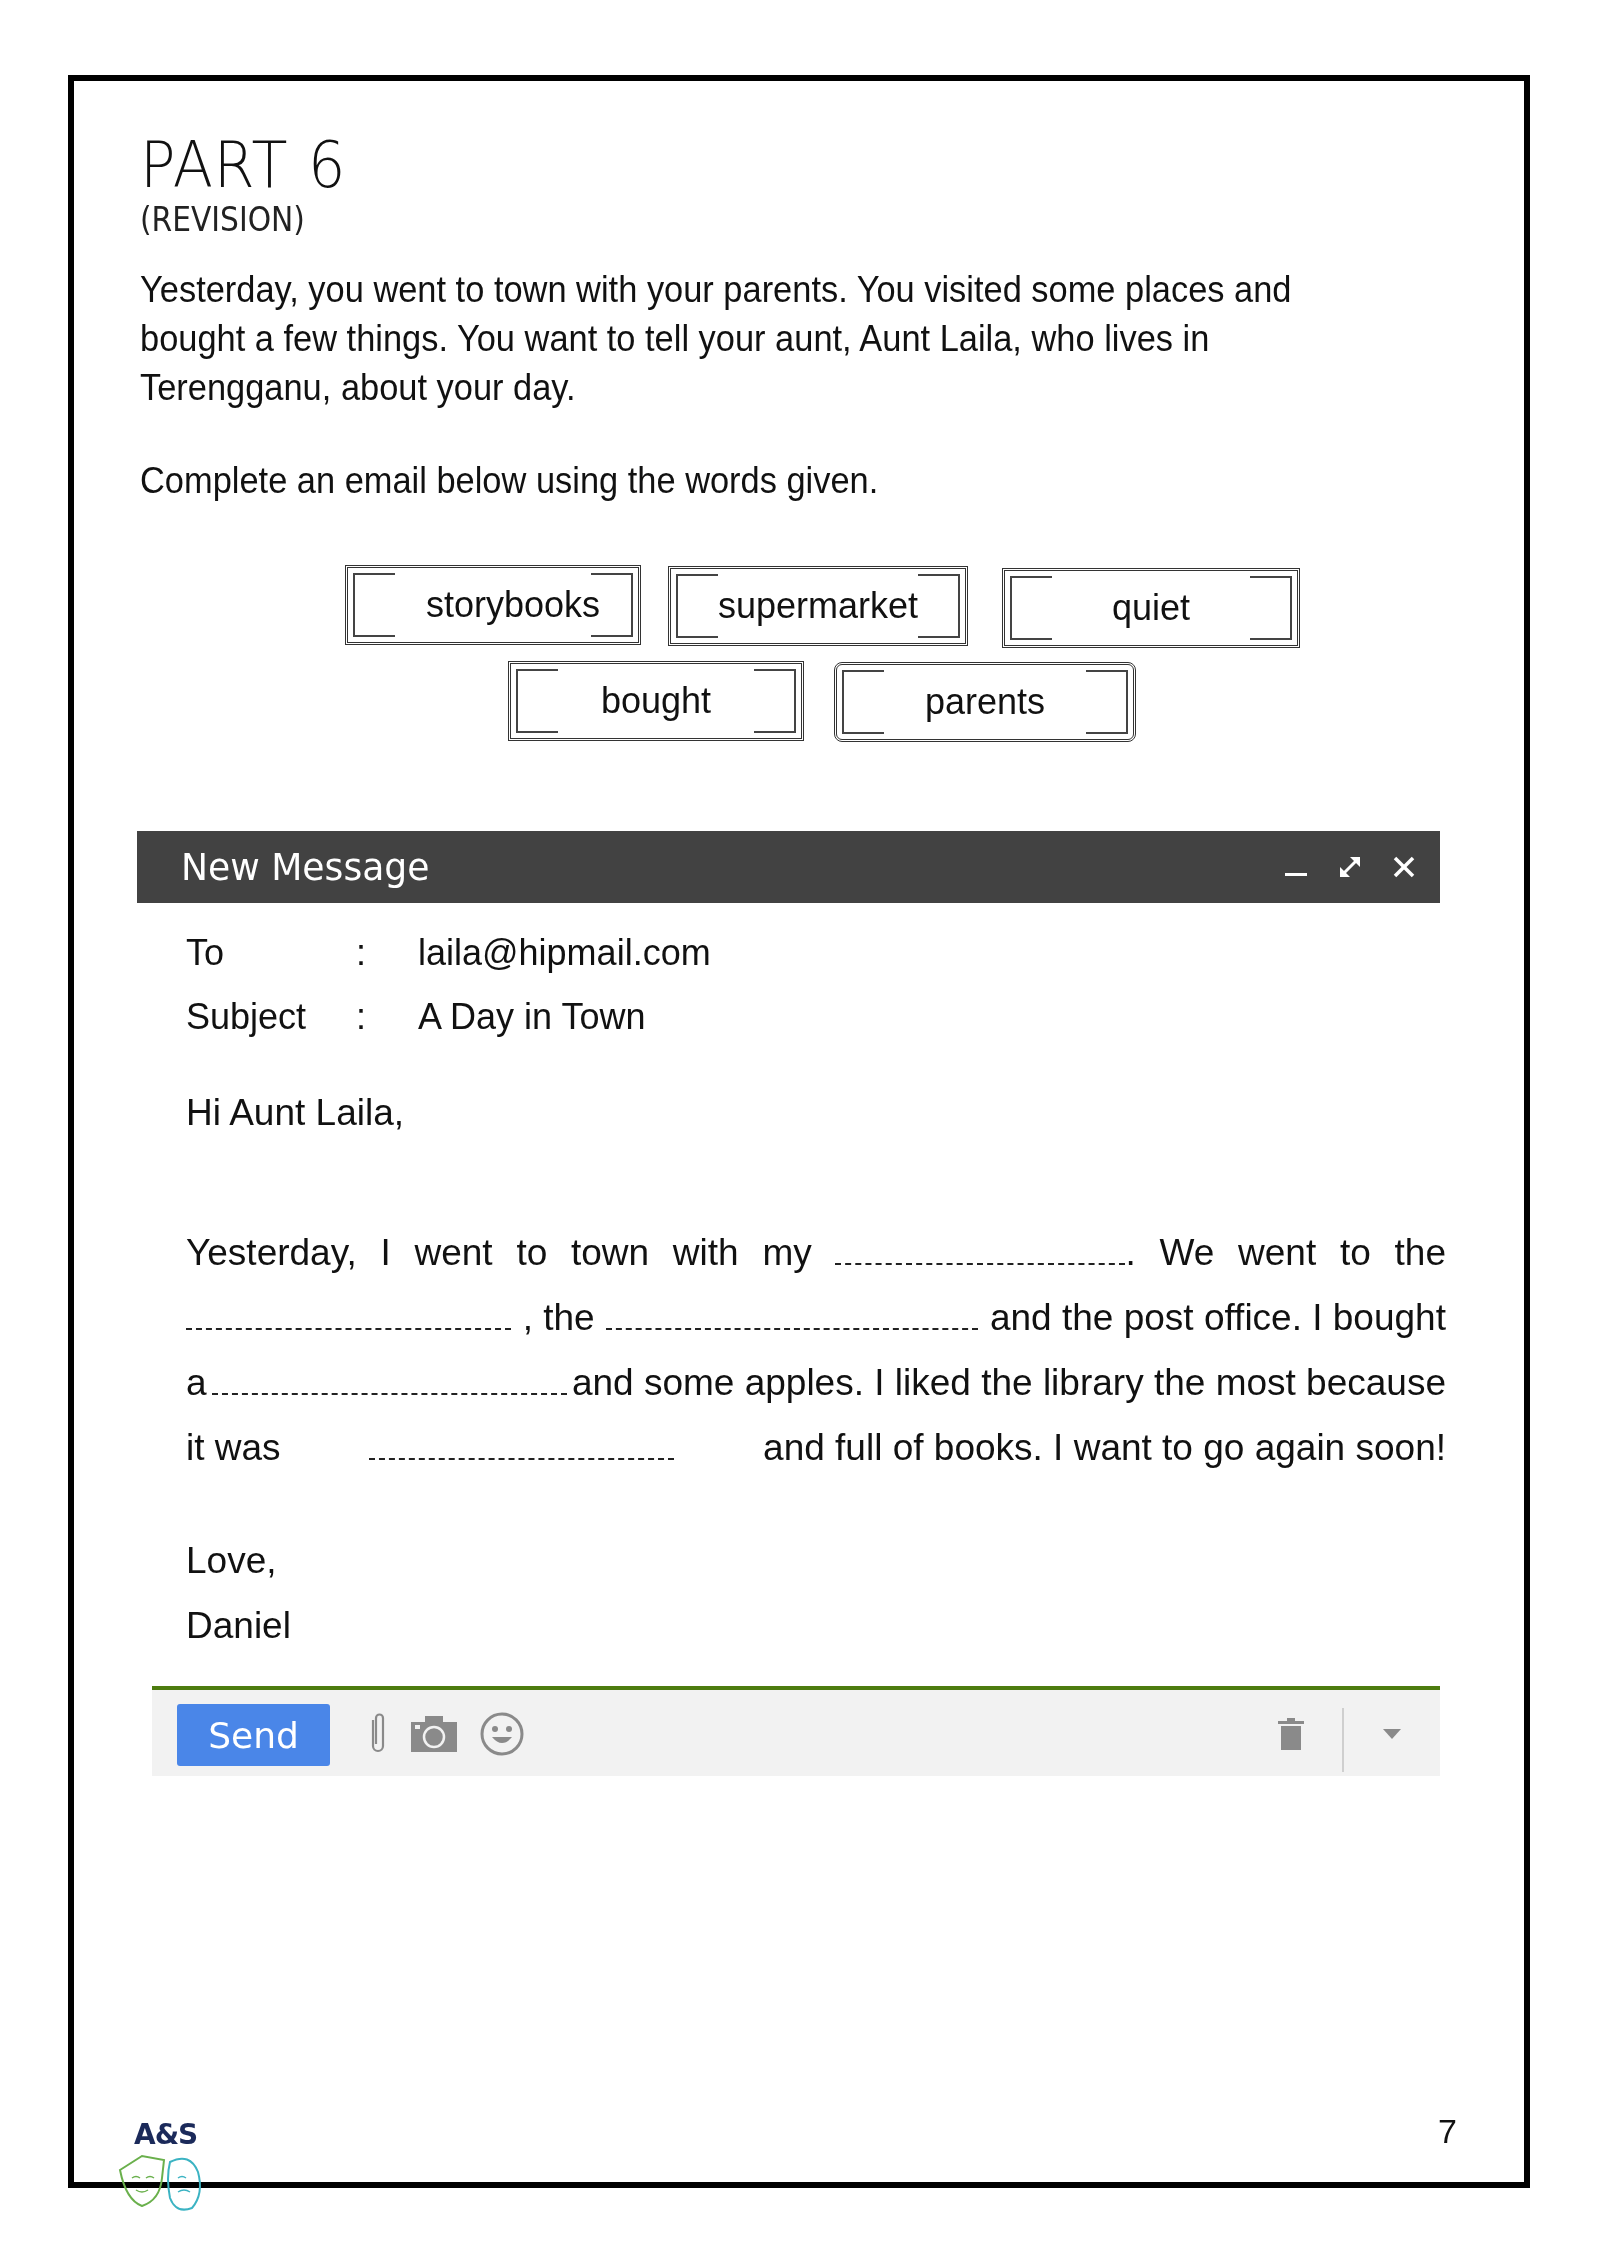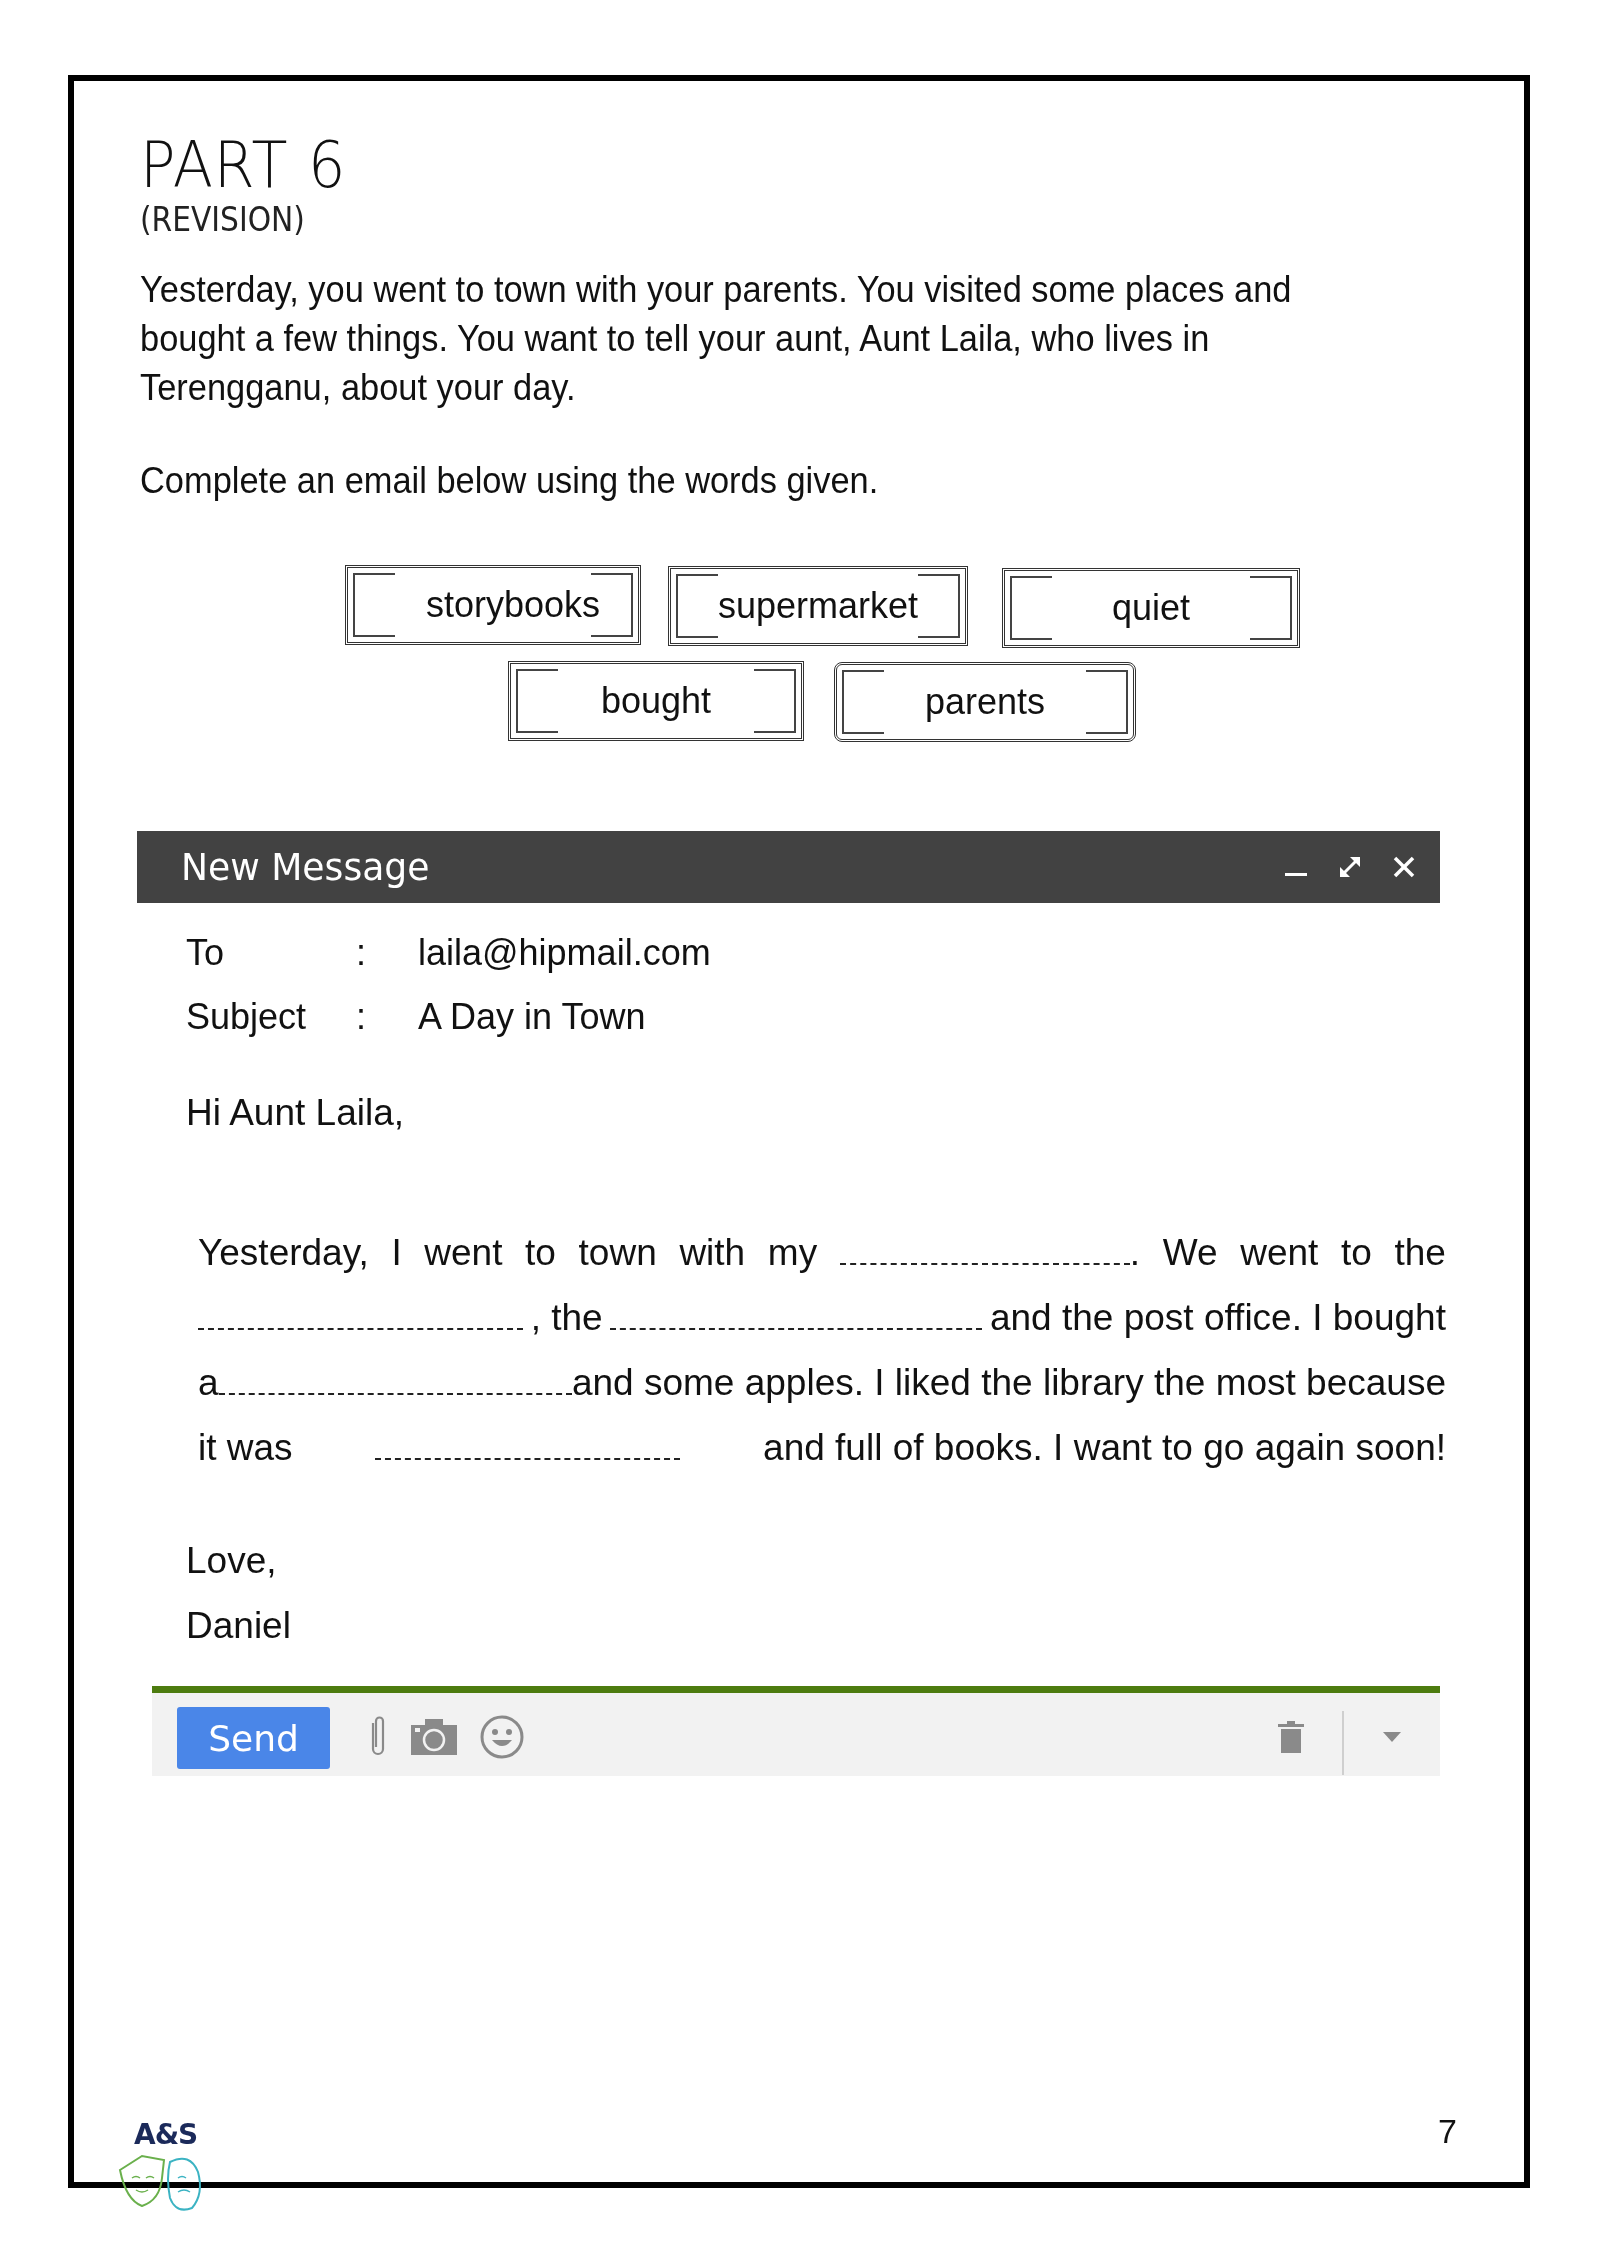--- a/index.html
+++ b/index.html
@@ -66,27 +66,27 @@
   .field-row { position: absolute; left: 186px; font-size: 36px; }
   .field-label { position: absolute; left: 0; white-space: nowrap; }
   .field-colon { position: absolute; left: 170px; }
   .field-value { position: absolute; left: 232px; white-space: nowrap; }
 
   .body-text { position: absolute; left: 186px; font-size: 37px; white-space: nowrap; }
   .letter {
     position: absolute; left: 186px; top: 1220px; width: 1260px;
     font-size: 37px; line-height: 65px;
   }
-  .letter-line { height: 65px; display: flex; justify-content: space-between; align-items: baseline; white-space: nowrap; margin-left: 12px; }
+  .letter-line { height: 65px; display: flex; justify-content: space-between; align-items: baseline; white-space: nowrap; }
   .letter-line.last { justify-content: space-between; }
   .blank { display: inline-block; border-bottom: 2px dashed #222; height: 30px; cursor: text; }
 
   .toolbar {
     position: absolute; left: 152px; top: 1686px; width: 1288px; height: 90px;
-    background: #f2f2f2; border-top: 7px solid #4d7c0f; box-sizing: border-box;
+    background: #f2f2f2; border-top: 4px solid #4d7c0f; box-sizing: border-box;
   }
   .send-btn {
     position: absolute; left: 25px; top: 14px; width: 153px; height: 62px;
     background: #4a86e8; color: #fff; border-radius: 3px; border: none;
     font-size: 36px; font-family: "DejaVu Sans", sans-serif; cursor: pointer;
     display: flex; align-items: center; justify-content: center;
   }
   .tool-icon { position: absolute; top: 18px; height: 52px; display: flex; align-items: center; justify-content: center; cursor: pointer; }
   .toolbar-divider { position: absolute; left: 1190px; top: 18px; width: 2px; height: 64px; background: #cfcfcf; }
 

